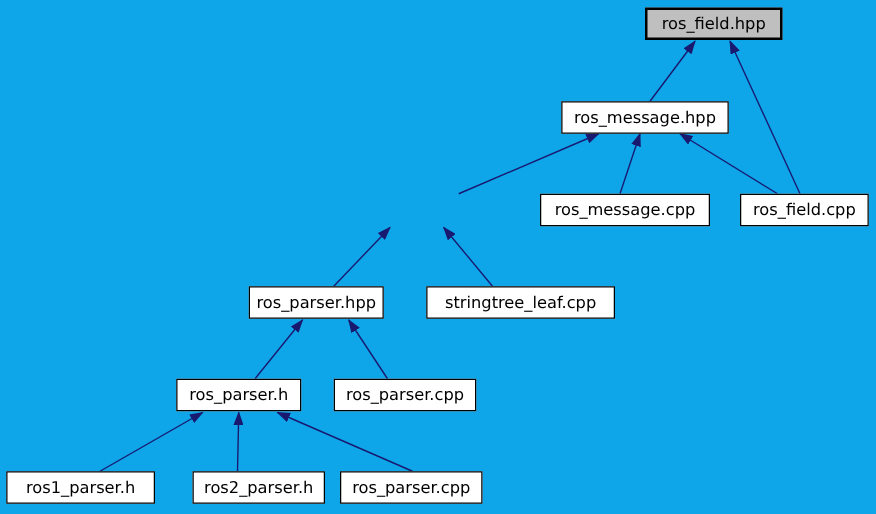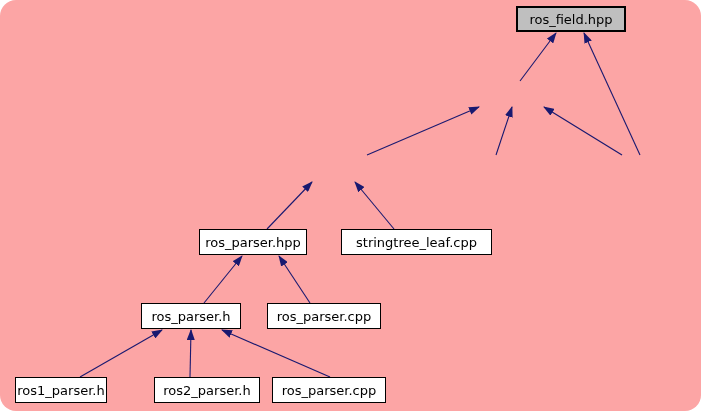--- a/index.html
+++ b/index.html
@@ -4,24 +4,23 @@
 <style>
   html, body {
     margin: 0;
     padding: 0;
     background: #ffffff;
   }
   #canvas {
     position: relative;
     width: 701px;
     height: 411px;
-    background: #fca5a5;
+    background: #0ea5e9;
     font-family: "DejaVu Sans", "Liberation Sans", sans-serif;
     overflow: hidden;
-    border-radius: 16px;
   }
   #edges {
     position: absolute;
     left: 0;
     top: 0;
     pointer-events: none;
   }
   .node {
     position: absolute;
     box-sizing: border-box;
@@ -63,31 +62,34 @@
       <line x1="204" y1="303" x2="242" y2="256" marker-end="url(#arrow)"></line>
       <line x1="310" y1="303" x2="279" y2="256" marker-end="url(#arrow)"></line>
       <line x1="80" y1="377" x2="162" y2="330" marker-end="url(#arrow)"></line>
       <line x1="190" y1="377" x2="191" y2="330" marker-end="url(#arrow)"></line>
       <line x1="330" y1="377" x2="222" y2="330" marker-end="url(#arrow)"></line>
     </g>
   </svg>
 
   <div class="node selected" style="left:516px; top:6px;   width:110px;">ros_field.hpp</div>
 
+  <div class="node" style="left:449px; top:81px;  width:134px;">ros_message.hpp</div>
 
 
+  <div class="node" style="left:432px; top:155px; width:136px;">ros_message.cpp</div>
 
+  <div class="node" style="left:592px; top:155px; width:103px;">ros_field.cpp</div>
 
   <div class="node" style="left:199px; top:229px; width:108px;">ros_parser.hpp</div>
 
   <div class="node" style="left:341px; top:229px; width:151px;">stringtree_leaf.cpp</div>
 
   <div class="node" style="left:141px; top:303px; width:100px;">ros_parser.h</div>
 
   <div class="node" style="left:267px; top:303px; width:114px;">ros_parser.cpp</div>
 
-  <div class="node" style="left:15px;   top:377px; width:92px;">ros1_parser.h</div>
+  <div class="node" style="left:5px;   top:377px; width:119px;">ros1_parser.h</div>
 
   <div class="node" style="left:137px; top:377px; width:106px;margin-left:17px;">ros2_parser.h</div>
 
   <div class="node" style="left:272px; top:377px; width:114px;">ros_parser.cpp</div>
 
 </div>
 
 </body></html>

